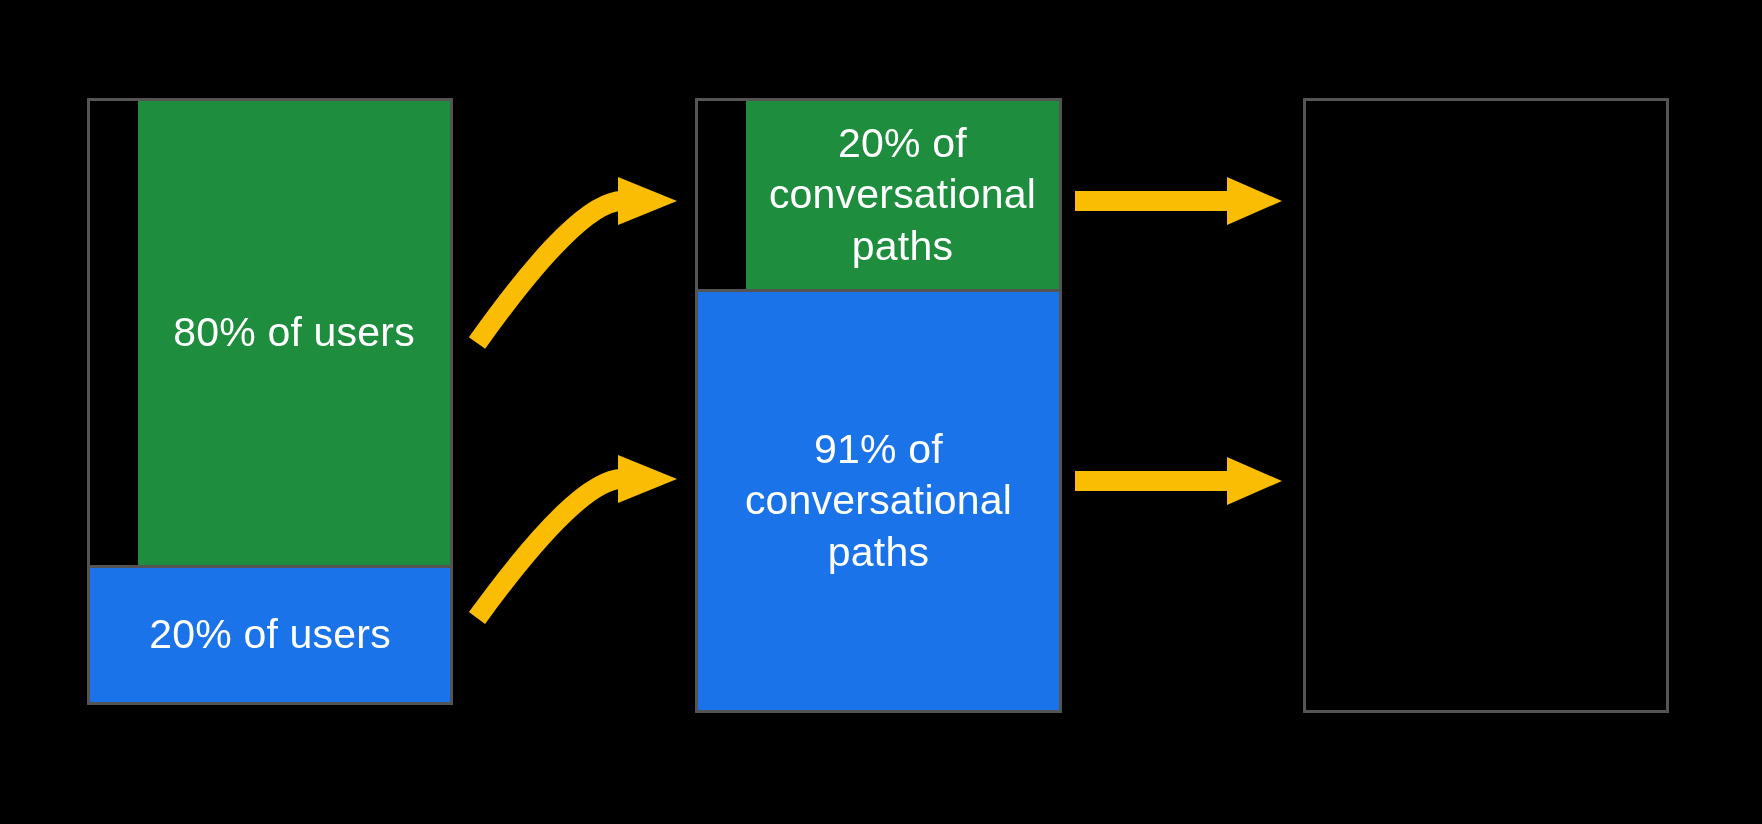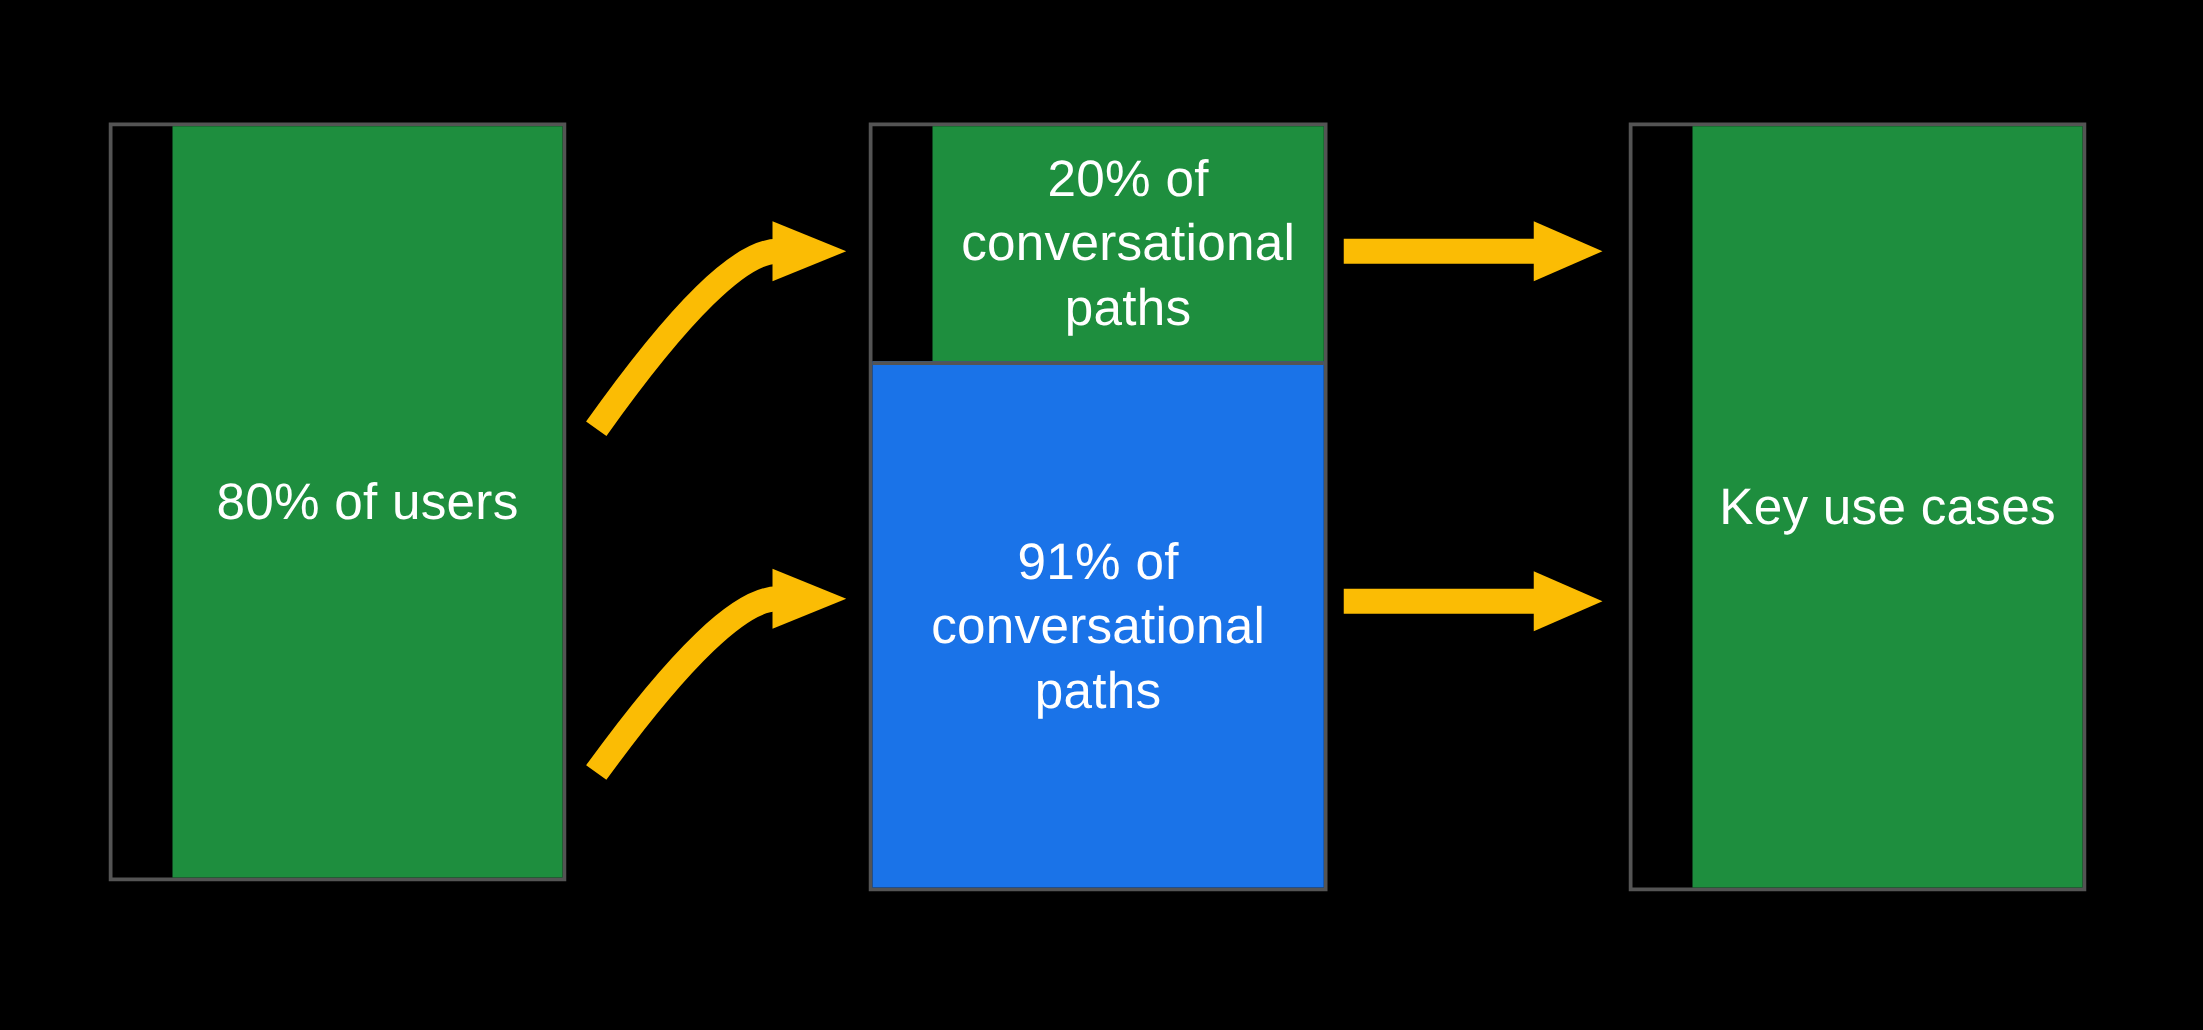--- a/index.html
+++ b/index.html
@@ -60,39 +60,39 @@
 </style>
 </head>
 <body>
 
 <div class="canvas">
 
   <div class="column" id="col-users">
     <div class="segment green" style="flex: 466 1 0;">
       <div class="segment-label">80% of users</div>
     </div>
+    <div class="segment blue" style="flex: 135 1 0;">
+      <div class="segment-label">20% of users</div>
+    </div>
   </div>
 
   <div class="column" id="col-paths">
     <div class="segment green" style="flex: 189 1 0;">
       <div class="segment-label">20% of
 conversational
 paths</div>
     </div>
     <div class="segment blue" style="flex: 420 1 0;">
       <div class="segment-label">91% of
 conversational
 paths</div>
     </div>
   </div>
 
   <div class="column" id="col-outcomes">
-    <div class="segment green" style="flex: 190 1 0;">
-      <div class="segment-label">Key use cases</div>
-    </div>
   </div>
 
   <svg class="arrow-layer" viewBox="0 0 1762 824">
     <g>
       <path class="arrow-stroke" d="M 477 343 Q 578 201 622 201"></path>
       <polygon class="arrow-head" points="618,177 618,225 677,201"></polygon>
     </g>
     <g>
       <path class="arrow-stroke" d="M 477 618 Q 578 479 622 479"></path>
       <polygon class="arrow-head" points="618,455 618,503 677,479"></polygon>

